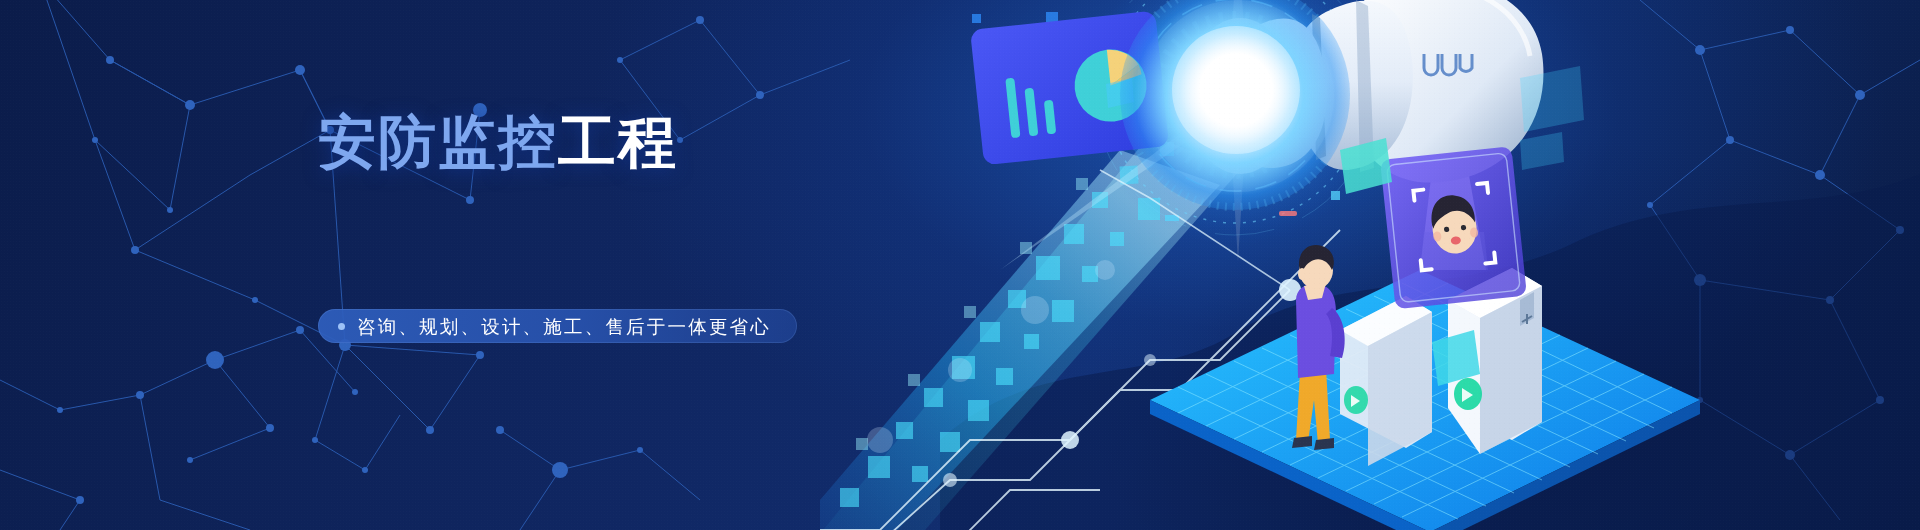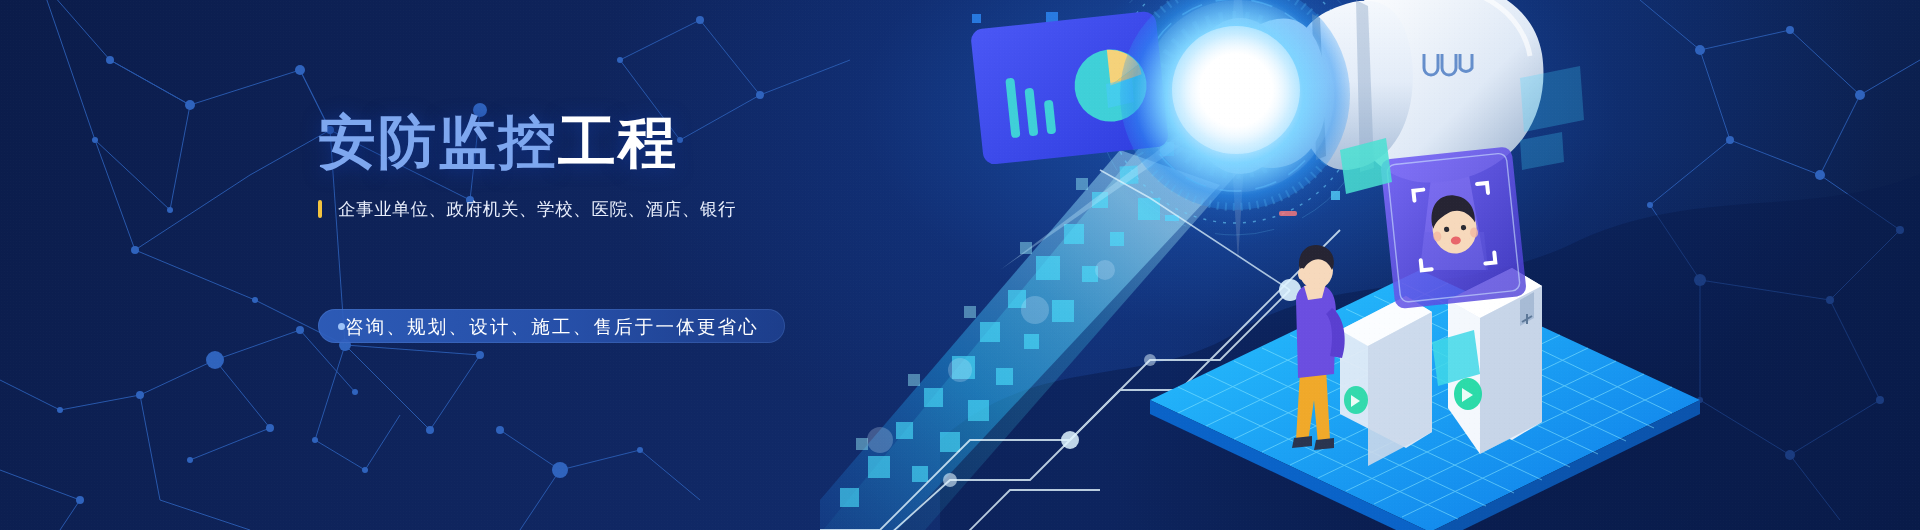--- a/index.html
+++ b/index.html
@@ -50,21 +50,21 @@
     letter-spacing:1px; white-space:nowrap;
     text-shadow:0 1px 10px rgba(8,28,80,.7);
   }
   .subnote{
     margin-top:7px; font-size:17.5px; line-height:1.3; color:#e8eefc;
     letter-spacing:.6px; white-space:nowrap;
   }
 
   .pill{
     position:absolute; left:318px; top:309px;
-    display:inline-flex; align-items:center; 
+    display:inline-flex; align-items:center; gap:12px;
     height:34px; padding:0 26px 0 20px;
     border-radius:18px;
     background:linear-gradient(95deg, rgba(47,95,190,.92) 0%, rgba(42,86,180,.85) 55%, rgba(38,78,168,.55) 100%);
     box-shadow:inset 0 0 0 1px rgba(120,165,240,.18);
   }
   .pill .dot{
     width:7px; height:7px; border-radius:50%;
     background:#9dc2f7; flex:0 0 auto;
   }
   .pill .ptxt{
@@ -448,21 +448,20 @@
     <div class="glowcore"></div>
     <div class="glowcore2"></div>
   </div>
 
   <div class="noise"></div>
 
   <div class="copy">
     <div class="title"><span>安防监控</span><span class="hl">工程</span></div>
 
     <div class="subwrap">
-      <div class="subnote">企事业单位、政府机关、学校、医院、酒店、银行</div>
     </div>
   </div>
 
   <div class="pill">
     <span class="dot"></span>
     <span class="ptxt">咨询、规划、设计、施工、售后于一体更省心</span>
   </div>
 
 </div>
 

